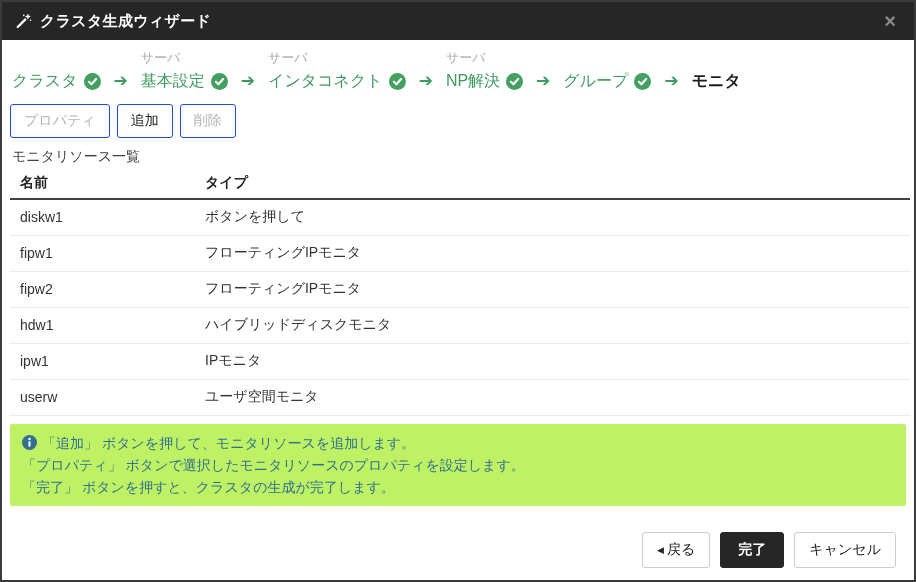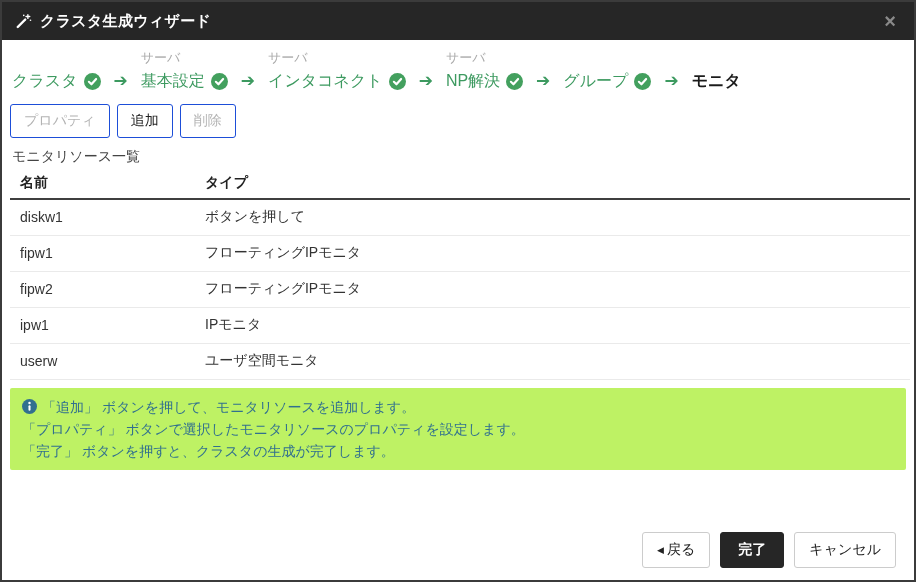--- a/index.html
+++ b/index.html
@@ -250,20 +250,24 @@
       </tr>
       <tr class="row">
         <td>fipw1</td>
         <td>フローティングIPモニタ</td>
       </tr>
       <tr class="row">
         <td>fipw2</td>
         <td>フローティングIPモニタ</td>
       </tr>
       <tr class="row">
+        <td>hdw1</td>
+        <td>ハイブリッドディスクモニタ</td>
+      </tr>
+      <tr class="row">
         <td>ipw1</td>
         <td>IPモニタ</td>
       </tr>
       <tr class="row">
         <td>userw</td>
         <td>ユーザ空間モニタ</td>
       </tr>
     </tbody>
   </table>
 

